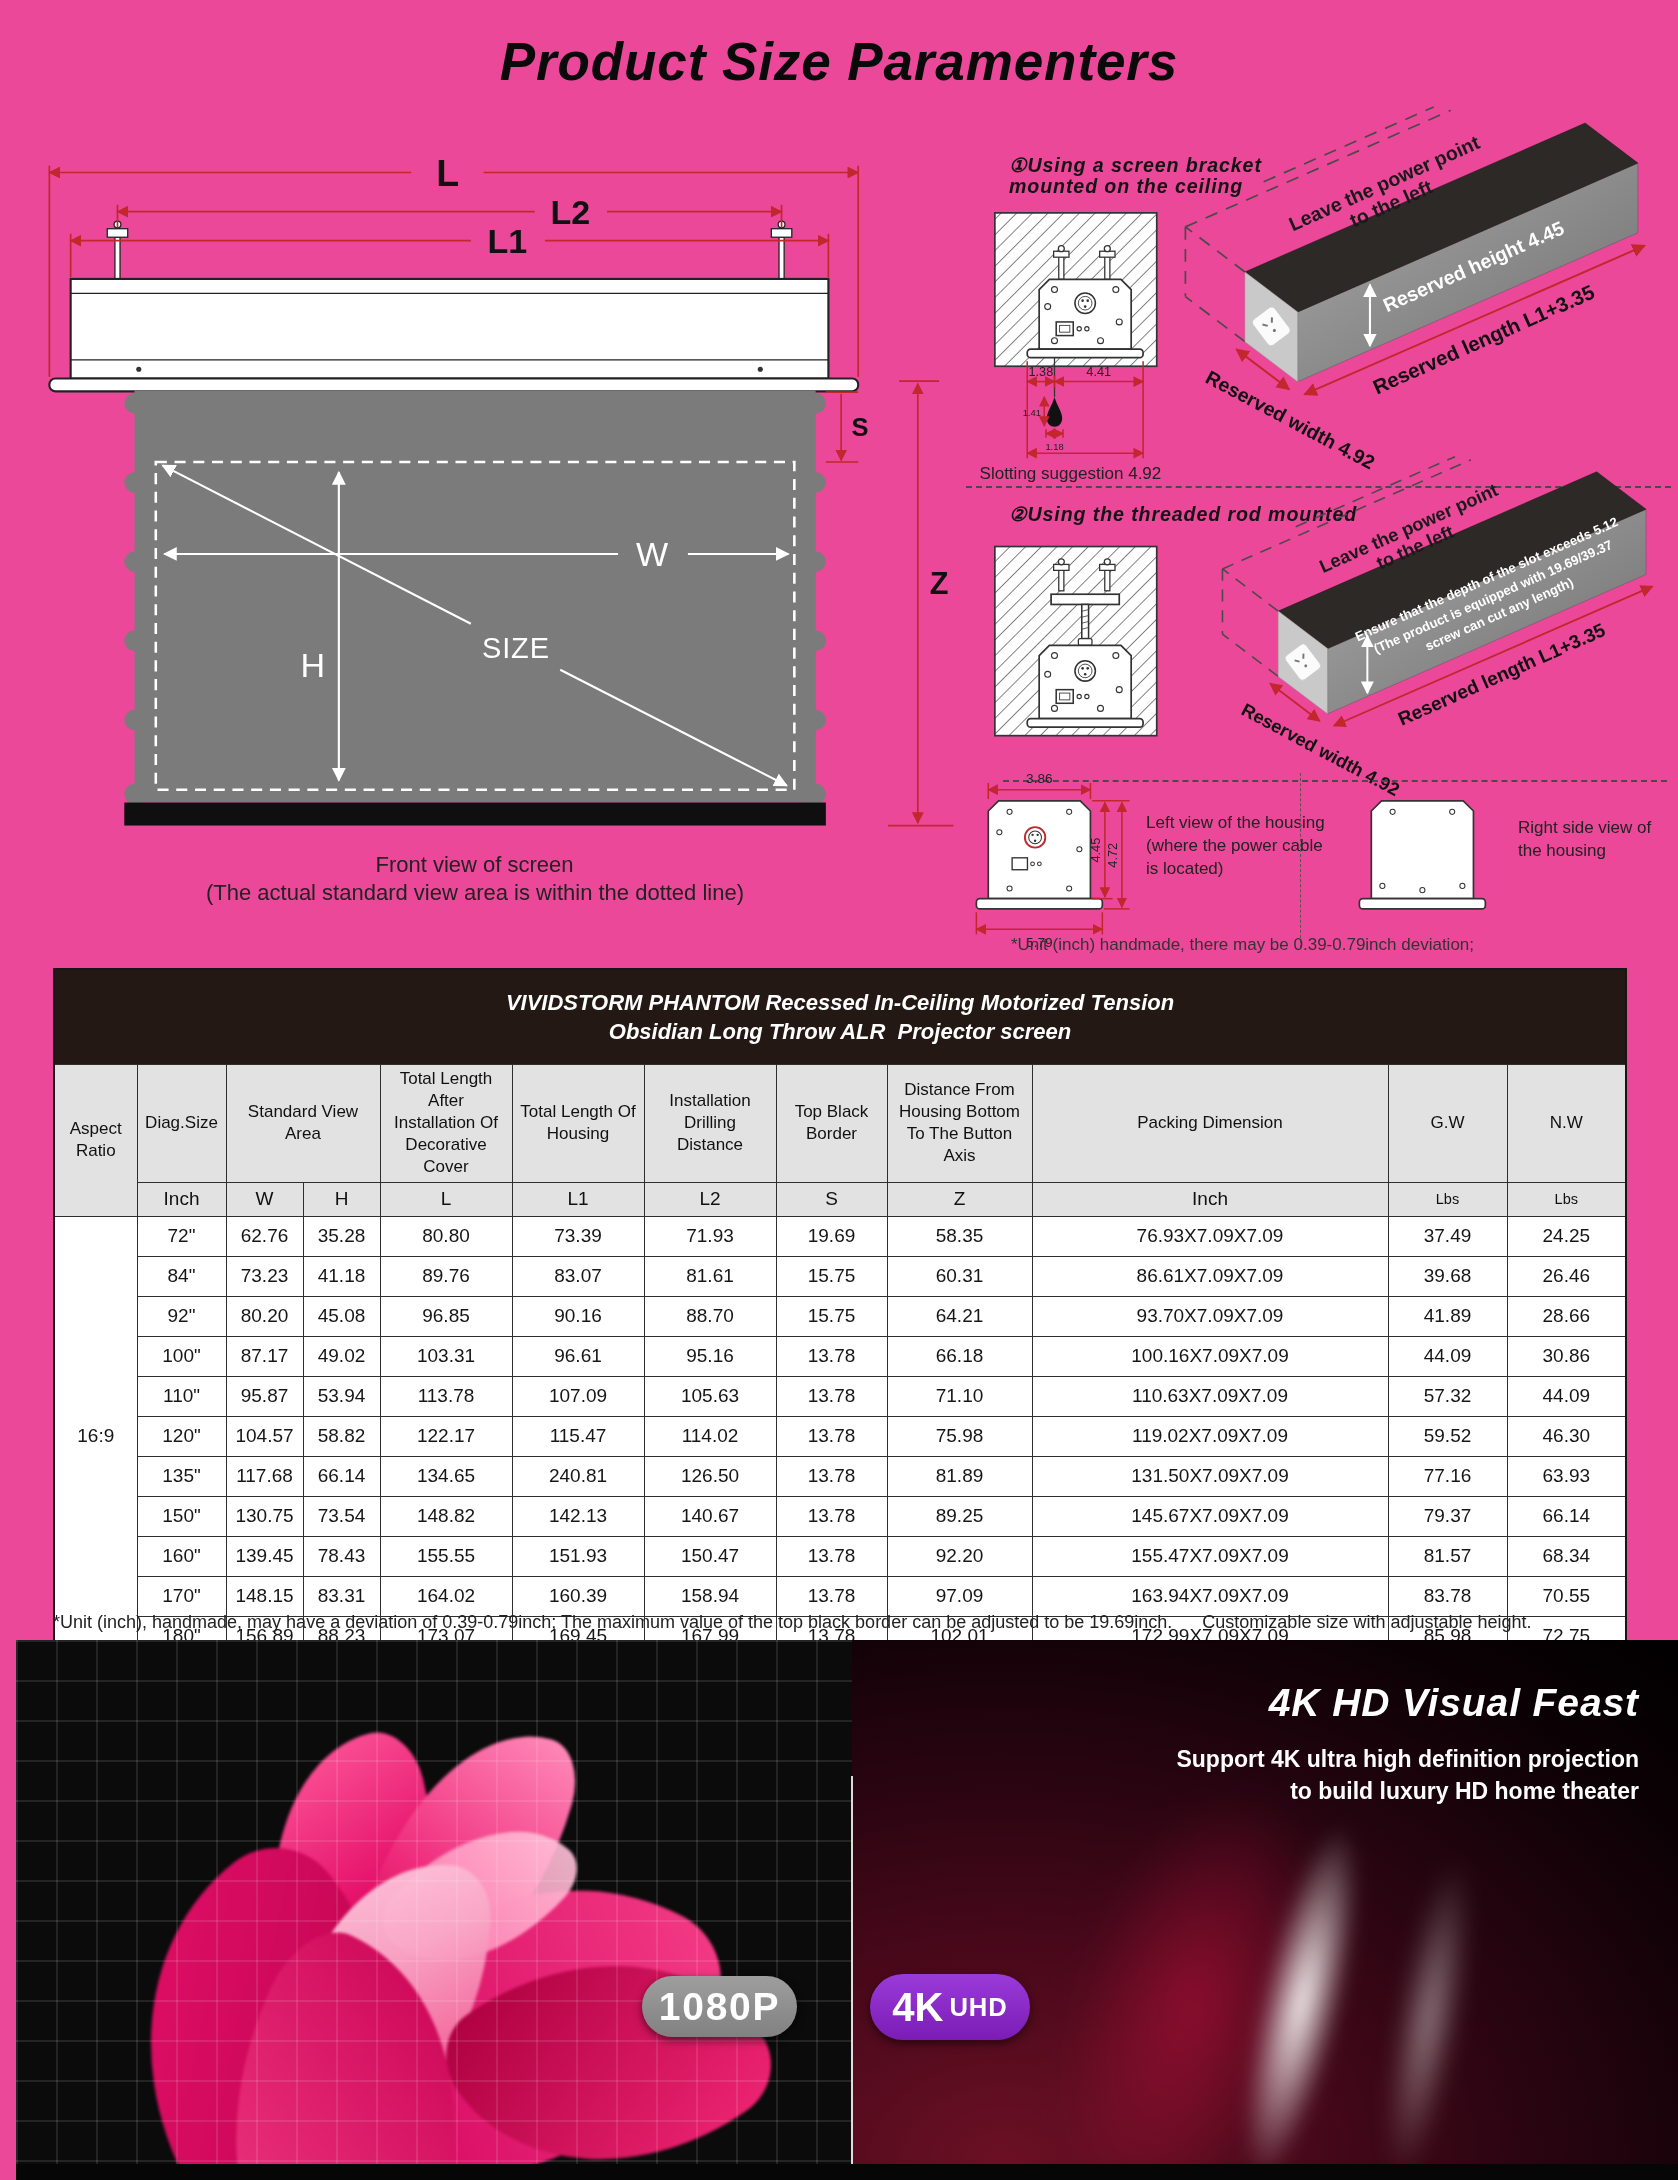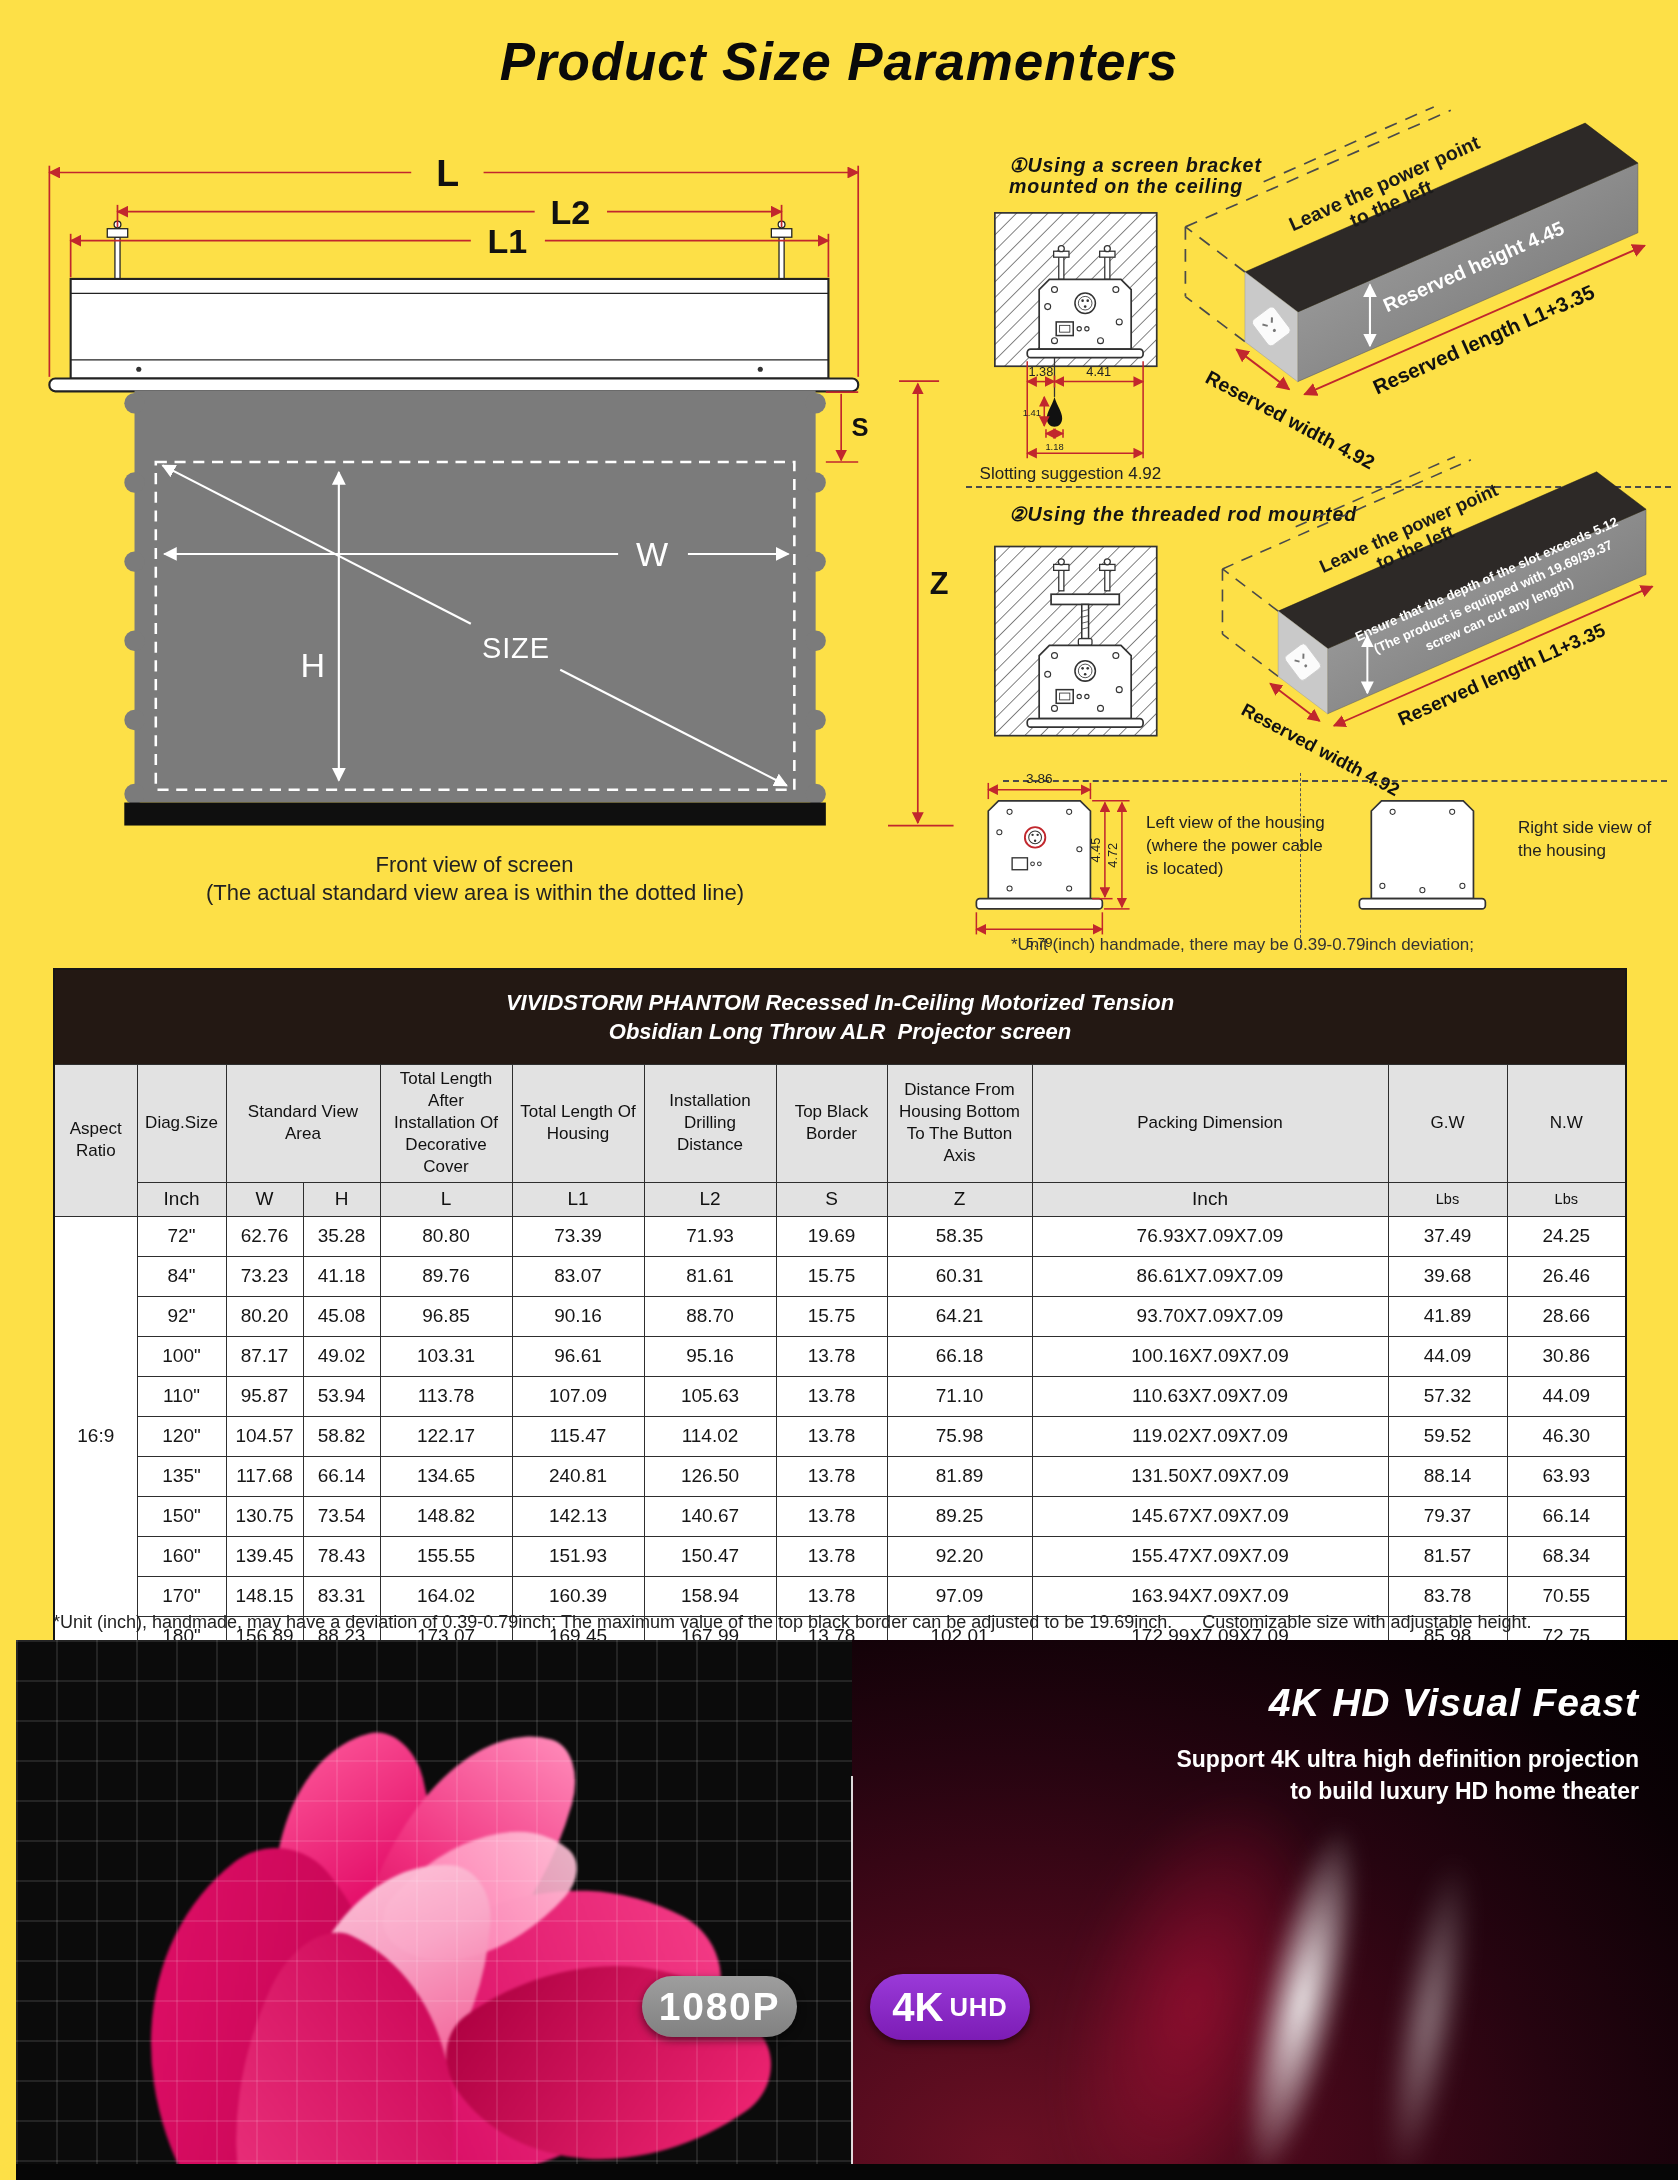--- a/index.html
+++ b/index.html
@@ -1,16 +1,16 @@
 <!DOCTYPE html>
 <html style="font-size:13.6px"><head>
 <meta charset="utf-8">
 <style>
   html,body{margin:0;padding:0;background:#fff;}
-  .page{position:relative;width:1678px;height:2181px;background:#fde047;overflow:hidden;
+  .page{position:relative;width:1678px;height:2181px;background:#ec4899;overflow:hidden;
         font-family:"Liberation Sans",sans-serif;color:#111;}
   .abs{position:absolute;}
   svg{overflow:visible;display:block;}
   svg text{font-family:"Liberation Sans",sans-serif;}
 
   
   .main-title{left:0;top:31px;width:1678px;text-align:center;
     font-size:53px;font-weight:800;font-style:italic;color:#0a0a0a;letter-spacing:0.9px;}
 
   
@@ -510,21 +510,21 @@
         <tr>
           <td>135"</td>
           <td>117.68</td>
           <td>66.14</td>
           <td>134.65</td>
           <td>240.81</td>
           <td>126.50</td>
           <td>13.78</td>
           <td>81.89</td>
           <td>131.50X7.09X7.09</td>
-          <td>88.14</td>
+          <td>77.16</td>
           <td>63.93</td>
         </tr>
         <tr>
           <td>150"</td>
           <td>130.75</td>
           <td>73.54</td>
           <td>148.82</td>
           <td>142.13</td>
           <td>140.67</td>
           <td>13.78</td>

